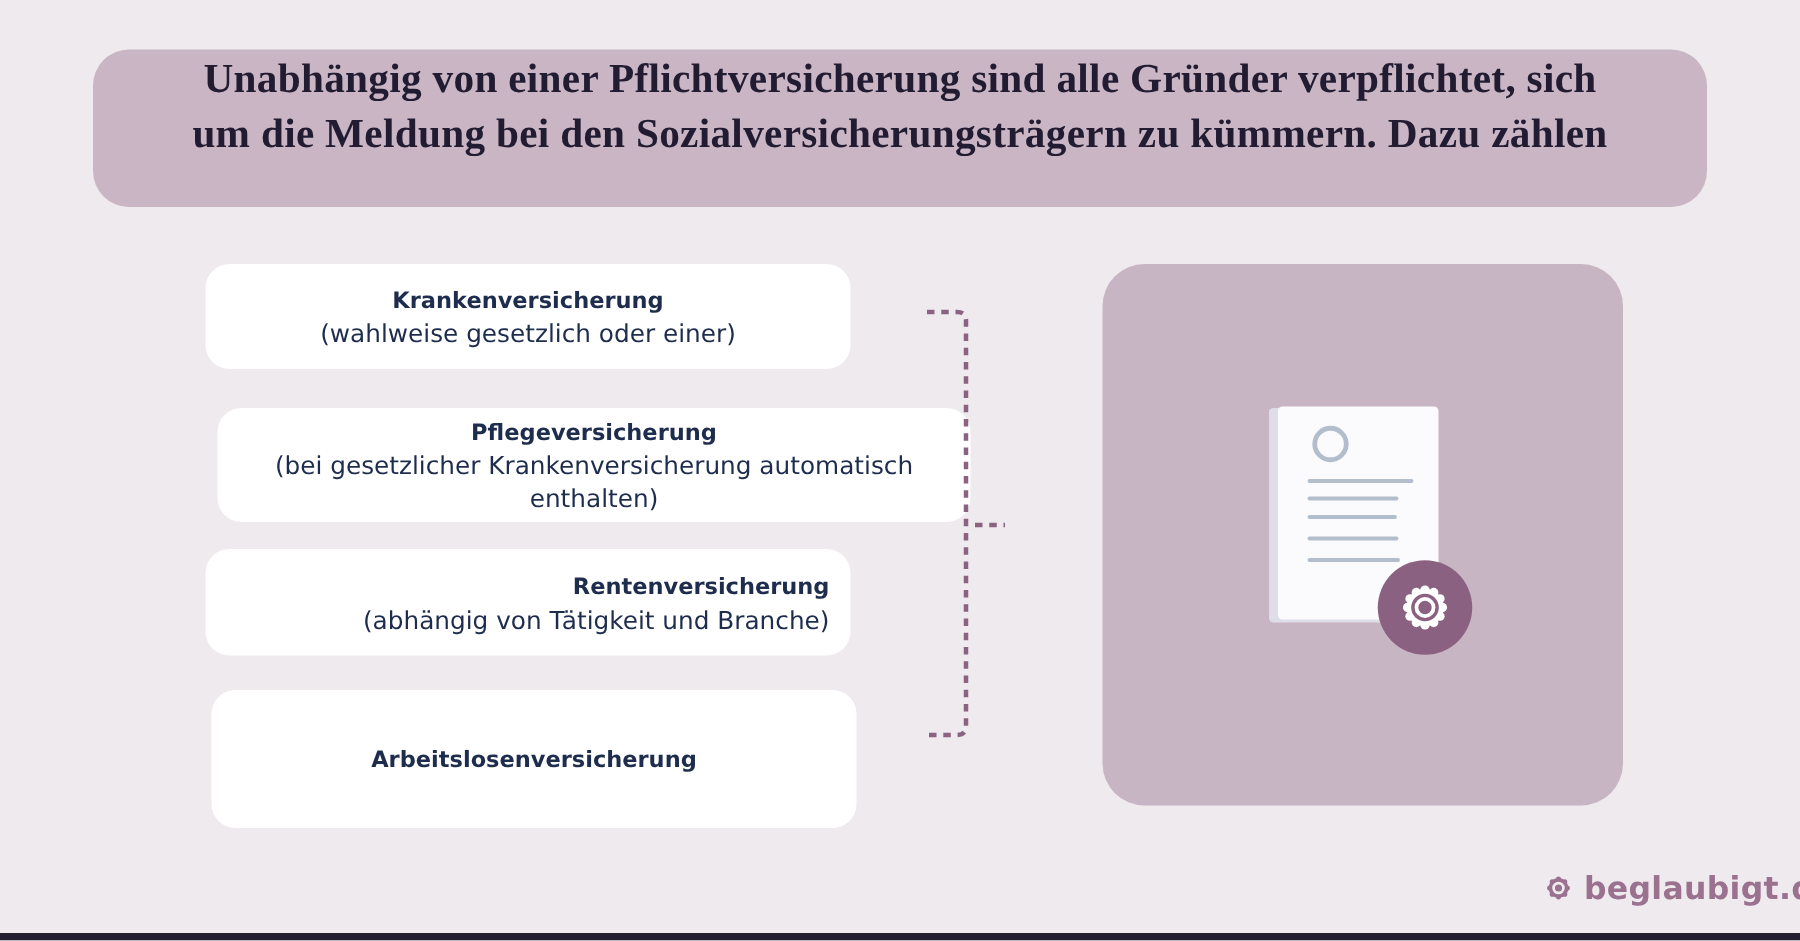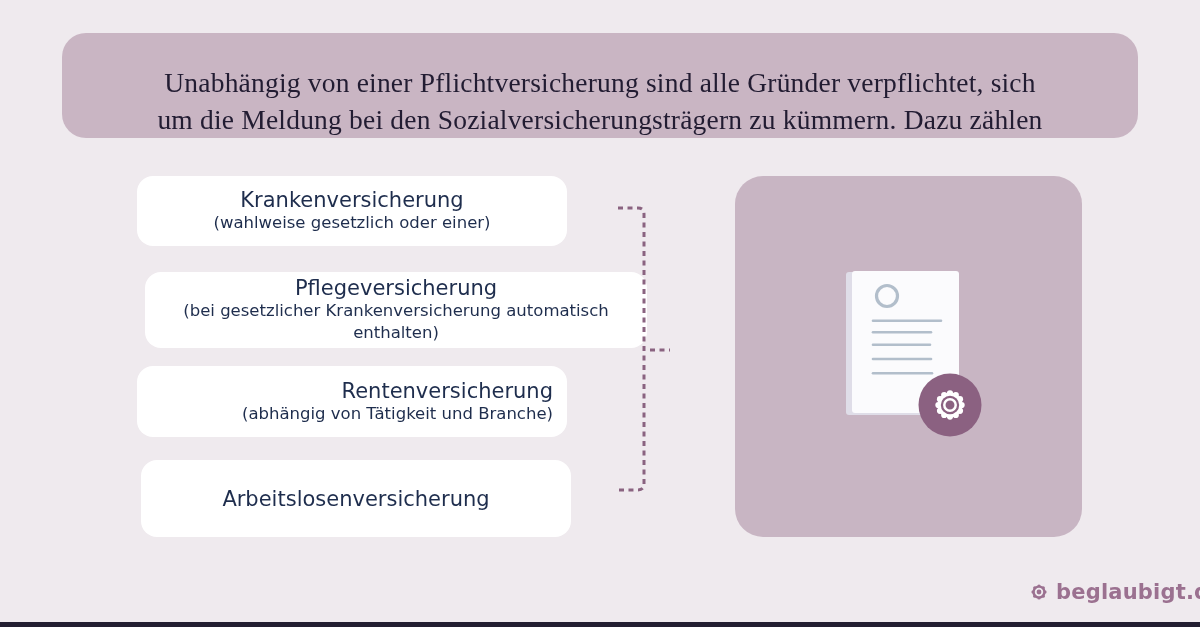--- a/index.html
+++ b/index.html
@@ -8,33 +8,33 @@
     --bracket:#8A6380; --seal_purple:#8B6181; --doc_line_gray:#B2BECB;
     --brand_color:#9B7190; --bottom_bar:#221E31;
   }
   html,body{margin:0;padding:0;}
   body{width:1200px;height:627px;position:relative;overflow:hidden;
        background:var(--background);
        font-family:"DejaVu Sans","Liberation Sans",sans-serif;}
 
   .banner{position:absolute;left:62px;top:33px;width:1076px;height:105px;
           background:var(--banner_bg);border-radius:24px;
-          display:flex;flex-direction:column;justify-content:flex-end;align-items:center;}
+          display:flex;flex-direction:column;justify-content:flex-start;align-items:center;font-weight:bold;}
   .banner .line{font-family:"Liberation Serif",serif;font-size:27.5px;line-height:37px;
                 color:var(--header_text);white-space:nowrap;letter-spacing:.2px;}
 
   .card{position:absolute;background:var(--card_bg);border-radius:16px;
         display:flex;flex-direction:column;align-items:center;justify-content:center;
         text-align:center;color:var(--card_text);padding:0 14px;box-sizing:border-box;}
-  .card .title{font-weight:normal;font-size:21px;line-height:24px;}
+  .card .title{font-weight:bold;font-size:15px;line-height:24px;}
   .card .sub{font-size:16.5px;line-height:22px;}
   #card-0{left:137px;top:176px;width:430px;height:70px;}
   #card-1{left:145px;top:272px;width:502px;height:76px;}
   #card-2{left:137px;top:366px;width:430px;height:71px;align-items:flex-end;}
-  #card-3{left:141px;top:460px;width:430px;height:77px;}
+  #card-3{left:141px;top:460px;width:430px;height:92px;}
 
   .bracket-svg{position:absolute;left:606px;top:198px;}
 
   .panel{position:absolute;left:735px;top:176px;width:347px;height:361px;
          background:var(--panel_bg);border-radius:28px;}
 
   .footer-logo{position:absolute;left:1028px;top:580px;display:flex;align-items:center;gap:6px;}
   .brand-name{font-size:21px;font-weight:bold;color:var(--brand_color);letter-spacing:.2px;}
 
   .bottom-bar{position:absolute;left:0;bottom:0;width:1200px;height:5px;background:var(--bottom_bar);}

